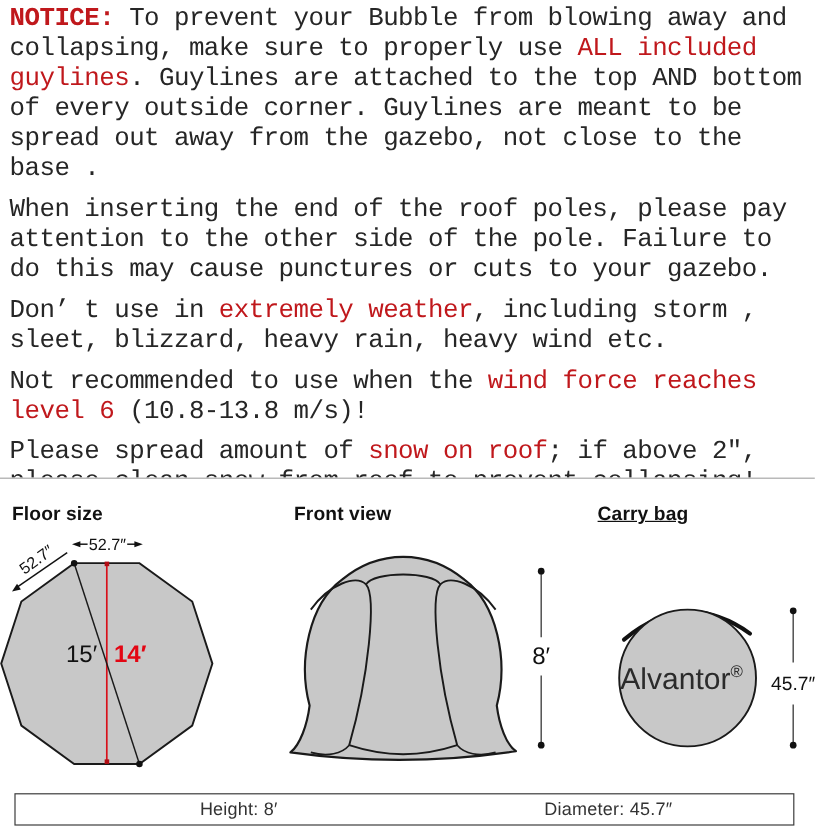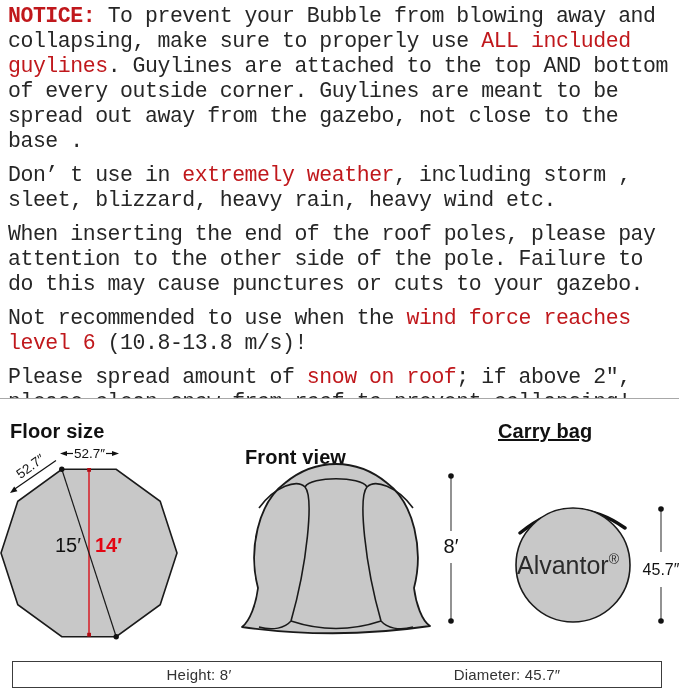--- a/index.html
+++ b/index.html
@@ -24,25 +24,25 @@
     font-size:21.5px;line-height:25px;letter-spacing:-0.45px;
     color:var(--ink);margin-bottom:9px;
   }
   .seg-red{color:var(--red-text);}
   .seg-red-bold{color:var(--red-text);font-weight:700;}
   .divider{
     position:absolute;left:0;top:398px;width:679px;height:1px;
     background:#a8a8a8;border:none;
   }
   .fig-title{
-    position:absolute;top:420px;font-size:20px;font-weight:700;
+    position:absolute;top:420px;font-size:16px;font-weight:700;
     color:#111;letter-spacing:0.1px;
   }
   #title-floor{left:10px;}
-  #title-front{left:245px;margin-top:26px;}
+  #title-front{left:245px;}
   #title-bag{left:498px;text-decoration:underline;}
   .fig-svg{position:absolute;top:400px;}
   #svg-floor{left:0;}
   #svg-front{left:235px;}
   #svg-bag{left:470px;}
   svg text{font-family:"Liberation Sans", sans-serif;}
   .spec-bar{
     position:absolute;left:12px;top:661px;width:650px;height:27px;
     border:1.5px solid #3c3c3c;display:flex;align-items:center;
     background:#fff;
@@ -53,22 +53,22 @@
     letter-spacing:0.2px;
   }
 </style>
 </head>
 <body>
 
 <div class="page">
 
   <div class="notice">
       <p class="notice-p"><span class="seg-red-bold">NOTICE: </span><span>To prevent your Bubble from blowing away and collapsing, make sure to properly use </span><span class="seg-red">ALL included guylines</span><span>. Guylines are attached to the top AND bottom of every outside corner. Guylines are meant to be spread out away from the gazebo, not close to the base .</span></p>
+      <p class="notice-p"><span>When inserting the end of the roof poles, please pay attention to the other side of the pole. Failure to do this may cause punctures or cuts to your gazebo.</span></p>
       <p class="notice-p"><span>Don’ t use in </span><span class="seg-red">extremely weather</span><span>, including storm , sleet, blizzard, heavy rain, heavy wind etc.</span></p>
-      <p class="notice-p"><span>When inserting the end of the roof poles, please pay attention to the other side of the pole. Failure to do this may cause punctures or cuts to your gazebo.</span></p>
       <p class="notice-p"><span>Not recommended to use when the </span><span class="seg-red">wind force reaches level 6</span><span> (10.8-13.8 m/s)!</span></p>
       <p class="notice-p"><span>Please spread amount of </span><span class="seg-red">snow on roof</span><span>; if above 2", please clean snow from roof to prevent collapsing!</span></p>
     </div>
 
   <hr class="divider">
 
   <div class="fig-title" id="title-floor">Floor size</div>
   <div class="fig-title" id="title-front">Front view</div>
   <div class="fig-title" id="title-bag">Carry bag</div>
 

